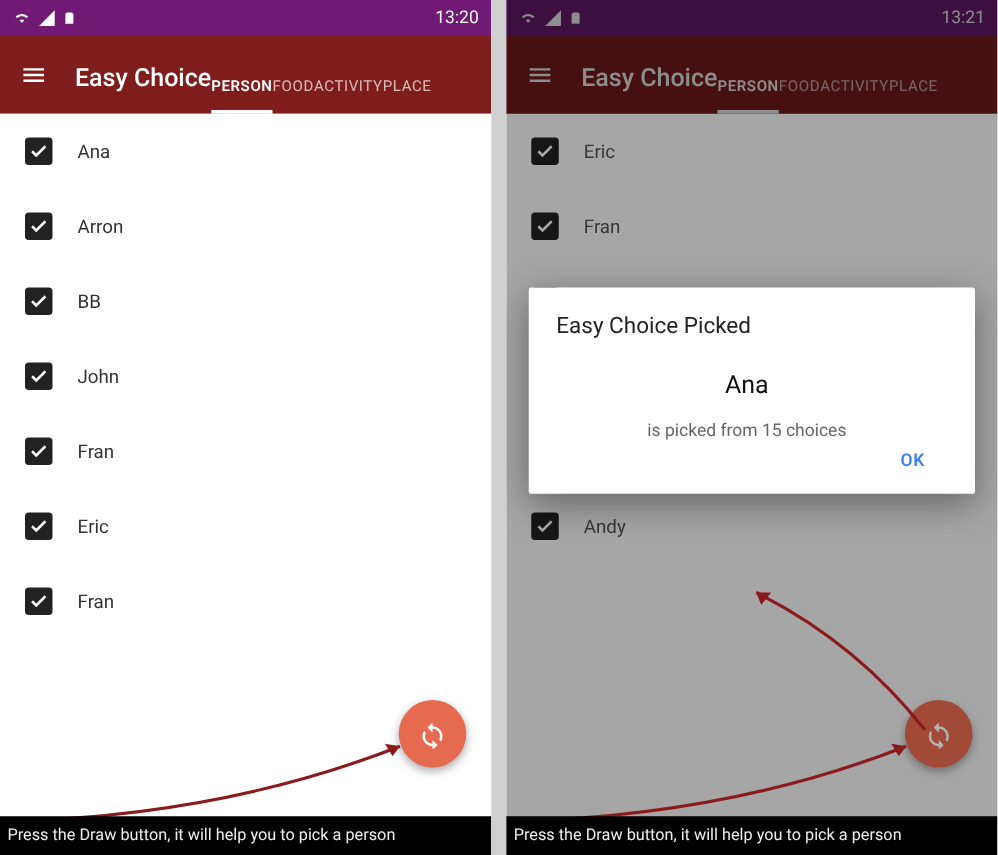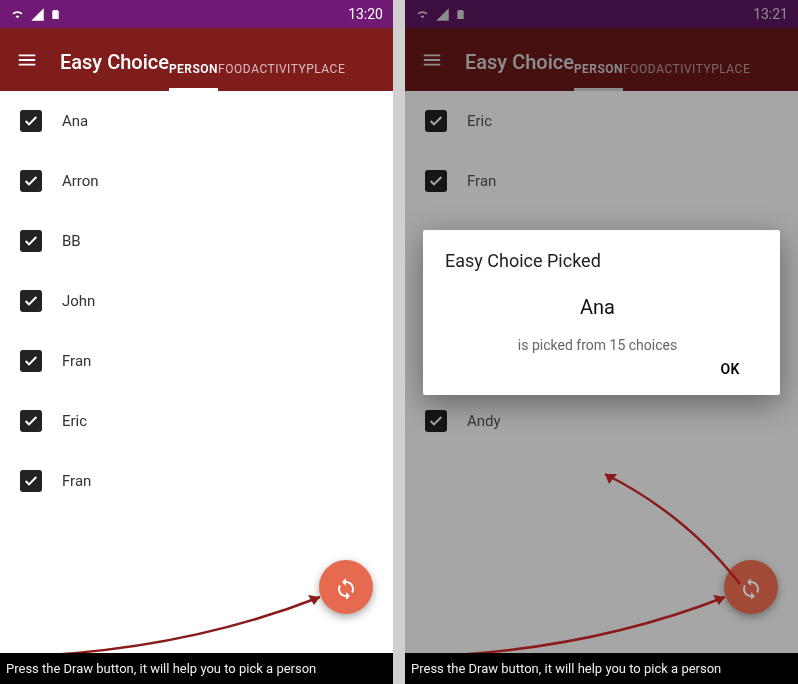--- a/index.html
+++ b/index.html
@@ -128,21 +128,21 @@
     background: #fff;
     border-radius: 2px;
     box-shadow: 0 8px 30px rgba(0,0,0,0.4);
     padding: 20px 30px 10px 22px;
   }
   .dialog-title { font-size: 18px; color: #222; margin-bottom: 24px; }
   .dialog-picked { font-size: 20px; color: #111; text-align: center; margin-bottom: 18px; }
   .dialog-sub { font-size: 14px; color: #666; text-align: center; }
   .dialog-actions { display: flex; justify-content: flex-end; }
   .dialog-ok {
-    color: #000000;
+    color: #3b82f6;
     font-size: 14px;
     font-weight: 600;
     padding: 8px 10px;
     cursor: pointer;
     letter-spacing: 0.5px;
   }
   .arrow { position: absolute; pointer-events: none; }
 </style>
 </head>
 <body>

